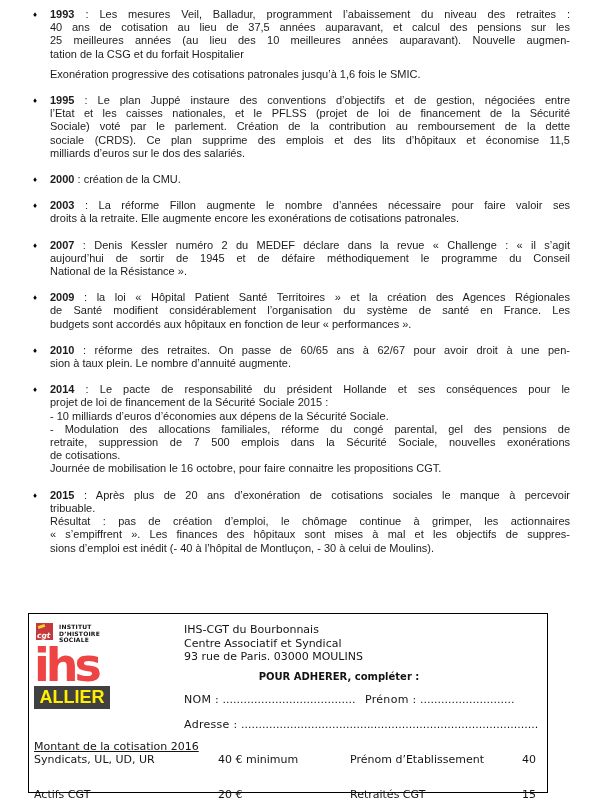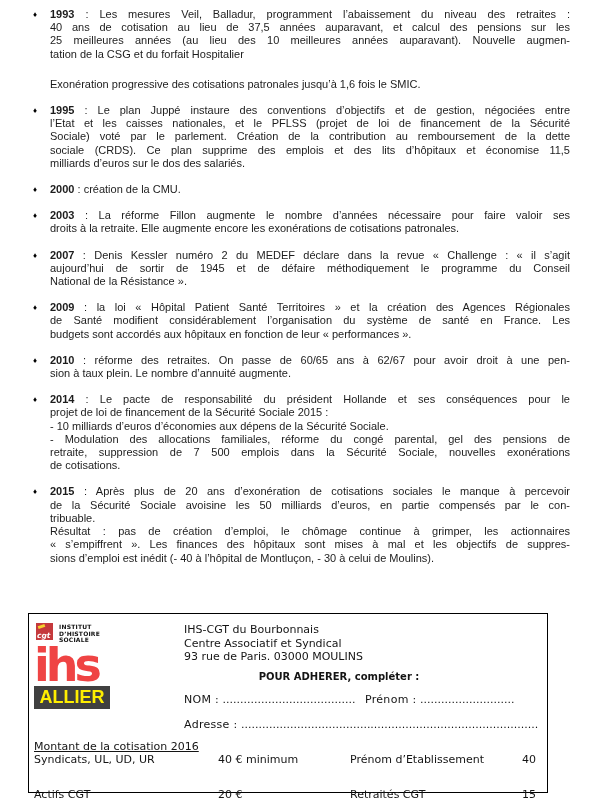--- a/index.html
+++ b/index.html
@@ -21,21 +21,21 @@
   .tl-item{display:flex;margin-bottom:13px;}
   .tl-bullet{
     width:17px;flex:0 0 17px;
     font-size:8px;line-height:13.2px;
     color:#000;
   }
   .tl-body{flex:1;min-width:0;}
   .tl-year{font-weight:bold;}
   .ln{text-align:justify;text-align-last:justify;}
   .ln-end{text-align:left;text-align-last:left;}
-  .tl-gap{margin-top:17px;}
+  .tl-gap{margin-top:7px;}
   
   .footer-box{
     position:absolute;
     left:28px;top:613px;
     width:520px;height:180px;
     border:1.5px solid #000;
     box-sizing:border-box;
     padding:9px 8px 4px 5px;
     font-family:"DejaVu Sans",sans-serif;
     font-size:11px;
@@ -199,28 +199,30 @@
             <div class="ln ln-end">projet de loi de financement de la Sécurité Sociale 2015 :</div>
           </div>
           <div class="tl-para">
             <div class="ln ln-end">- 10 milliards d’euros d’économies aux dépens de la Sécurité Sociale.</div>
           </div>
           <div class="tl-para">
             <div class="ln">- Modulation des allocations familiales, réforme du congé parental, gel des pensions de</div>
             <div class="ln">retraite, suppression de 7 500 emplois dans la Sécurité Sociale, nouvelles exonérations</div>
             <div class="ln ln-end">de cotisations.</div>
           </div>
+          <div class="tl-para">
+            <div class="ln ln-end">Journée de mobilisation le 16 octobre, pour faire connaitre les propositions CGT.</div>
+          </div>
         </div>
       </div>
       <div class="tl-item">
         <span class="tl-bullet">♦</span>
         <div class="tl-body">
           <div class="tl-para">
             <div class="ln"><b class="tl-year">2015</b> : Après plus de 20 ans d’exonération de cotisations sociales le manque à percevoir</div>
-            <div class="ln">de la Sécurité Sociale avoisine les 50 milliards d’euros, en partie compensés par le con-</div>
             <div class="ln ln-end">tribuable.</div>
           </div>
           <div class="tl-para">
             <div class="ln">Résultat : pas de création d’emploi, le chômage continue à grimper, les actionnaires</div>
             <div class="ln">« s’empiffrent ». Les finances des hôpitaux sont mises à mal et les objectifs de suppres-</div>
             <div class="ln ln-end">sions d’emploi est inédit (- 40 à l’hôpital de Montluçon, - 30 à celui de Moulins).</div>
           </div>
         </div>
       </div>
     </div>

